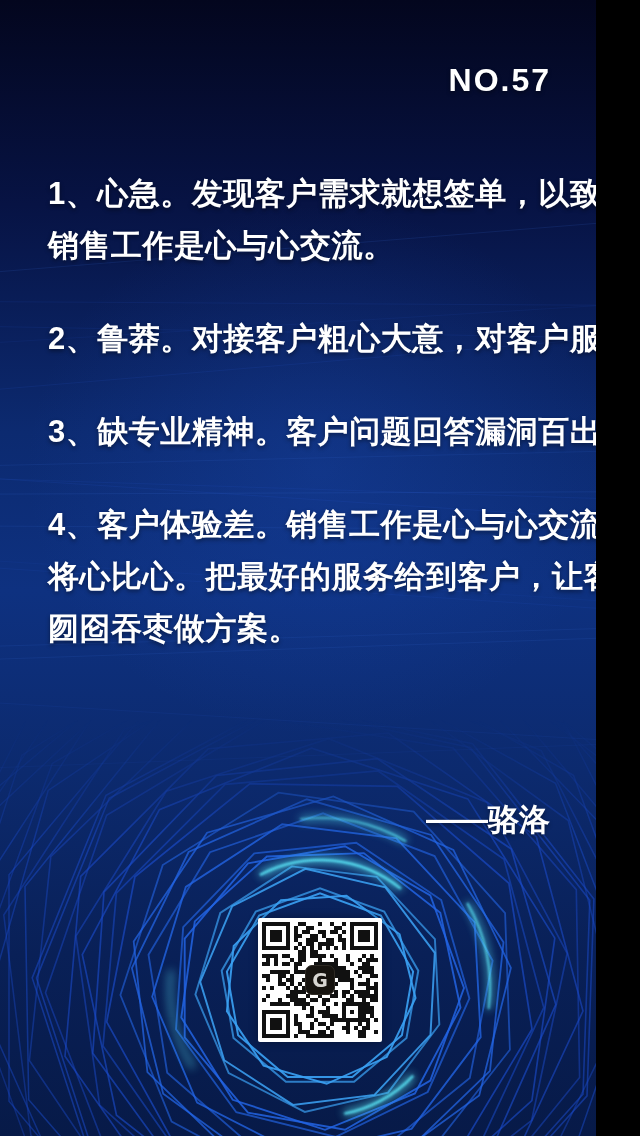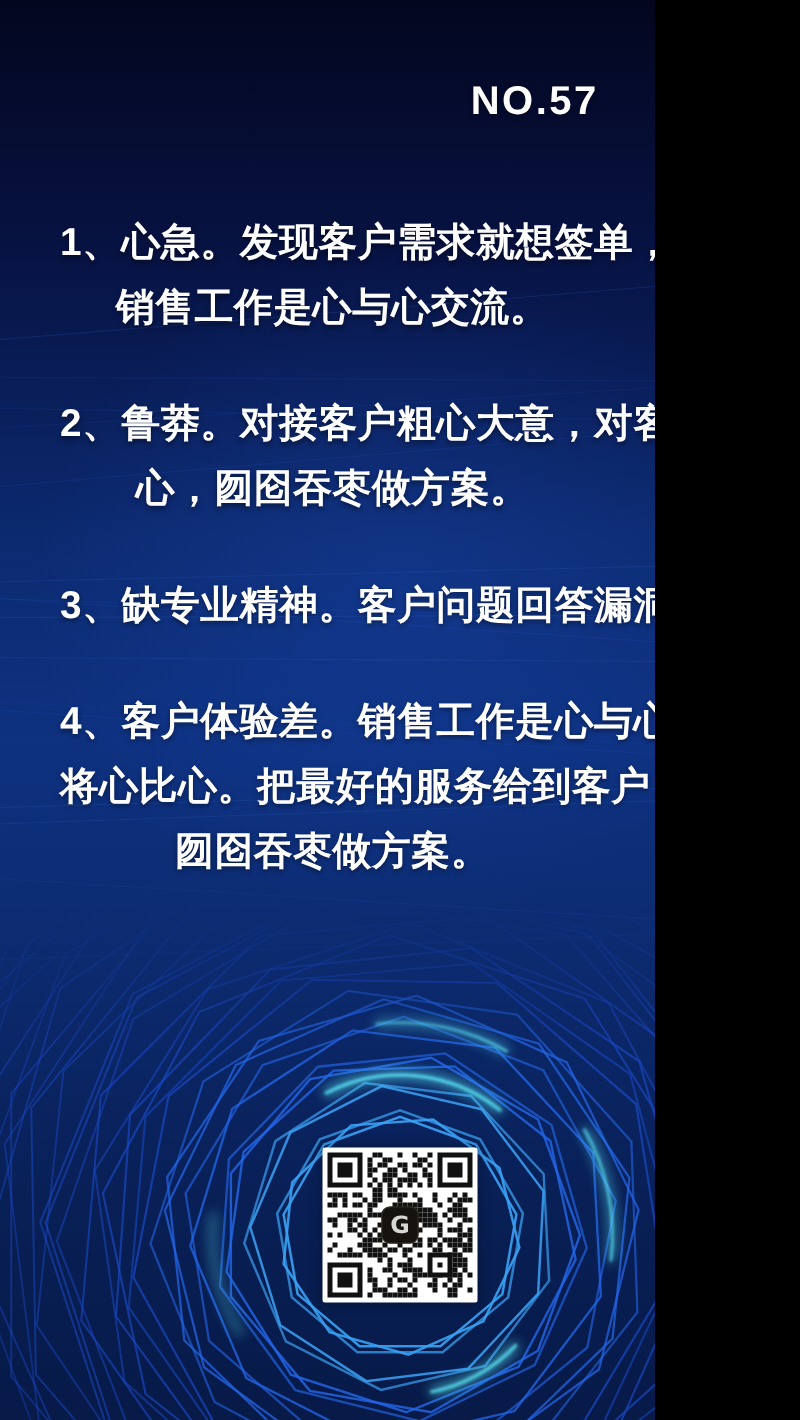--- a/index.html
+++ b/index.html
@@ -1,24 +1,23 @@
 <!DOCTYPE html>
 <html><head>
 <meta charset="utf-8">
 <style>
   html,body{margin:0;padding:0;background:#000;}
   .card{
     position:relative;
-    width:524px;height:1136px;
+    width:596px;height:1136px;
     overflow:hidden;
     font-family:"Liberation Sans","DejaVu Sans",sans-serif;
     background:
       radial-gradient(420px 380px at 320px 470px, rgba(30,80,190,.28), rgba(0,0,0,0) 70%),
       linear-gradient(180deg,#03061e 0%,#071344 18%,#0c2a70 38%,#0e3180 52%,#0c2a6e 68%,#092057 84%,#071a48 100%);
-    text-align: center;
   }
   svg.bg{position:absolute;left:0;top:0;z-index:1;}
   .issue{
     position:absolute;top:62px;right:45px;z-index:5;
     color:#fff;font-size:32px;font-weight:800;letter-spacing:2px;
     text-shadow:0 2px 4px rgba(0,0,0,.4);
   }
   .body-text{
     position:absolute;left:48px;right:40px;top:168px;z-index:5;
     color:#fff;
@@ -139,32 +138,32 @@
 
   <div class="issue">NO.57</div>
 
   <div class="body-text">
     <div class="para">
       <div class="tline">1、心急。发现客户需求就想签单，以致忽略了</div>
       <div class="tline">销售工作是心与心交流。</div>
     </div>
     <div class="para">
       <div class="tline">2、鲁莽。对接客户粗心大意，对客户服务不细</div>
-      <div class="tline">心，囫囵吞枣做方案。</div>
     </div>
     <div class="para">
       <div class="tline">3、缺专业精神。客户问题回答漏洞百出，专业</div>
     </div>
     <div class="para">
       <div class="tline">4、客户体验差。销售工作是心与心交流，需要</div>
       <div class="tline">将心比心。把最好的服务给到客户，让客户感</div>
       <div class="tline">囫囵吞枣做方案。</div>
     </div>
   </div>
 
+  <div class="signature">——骆洛</div>
 
   <div class="qr-wrap">
     <svg id="qr" width="124" height="124" viewBox="0 0 124 124">
         <rect x="40" y="4" width="4" height="4" fill="#111"></rect>
         <rect x="44" y="4" width="4" height="4" fill="#111"></rect>
         <rect x="60" y="4" width="4" height="4" fill="#111"></rect>
         <rect x="72" y="4" width="4" height="4" fill="#111"></rect>
         <rect x="84" y="4" width="4" height="4" fill="#111"></rect>
         <rect x="36" y="8" width="4" height="4" fill="#111"></rect>
         <rect x="48" y="8" width="4" height="4" fill="#111"></rect>

